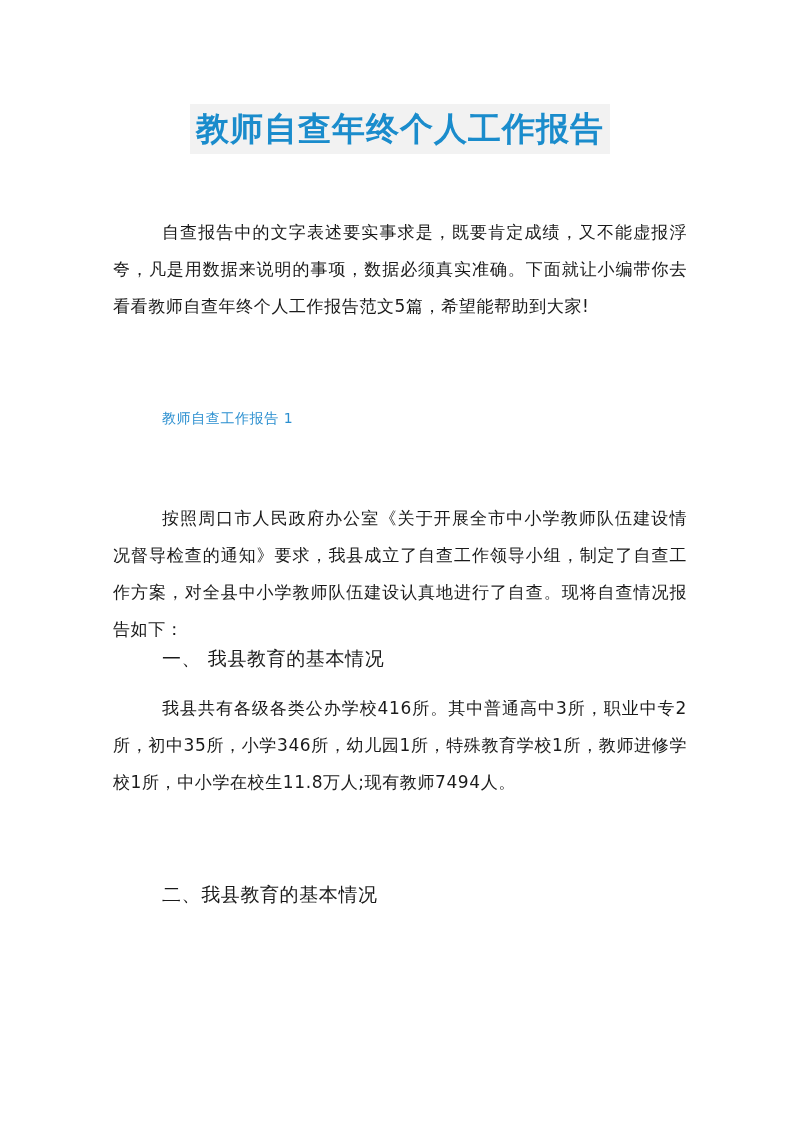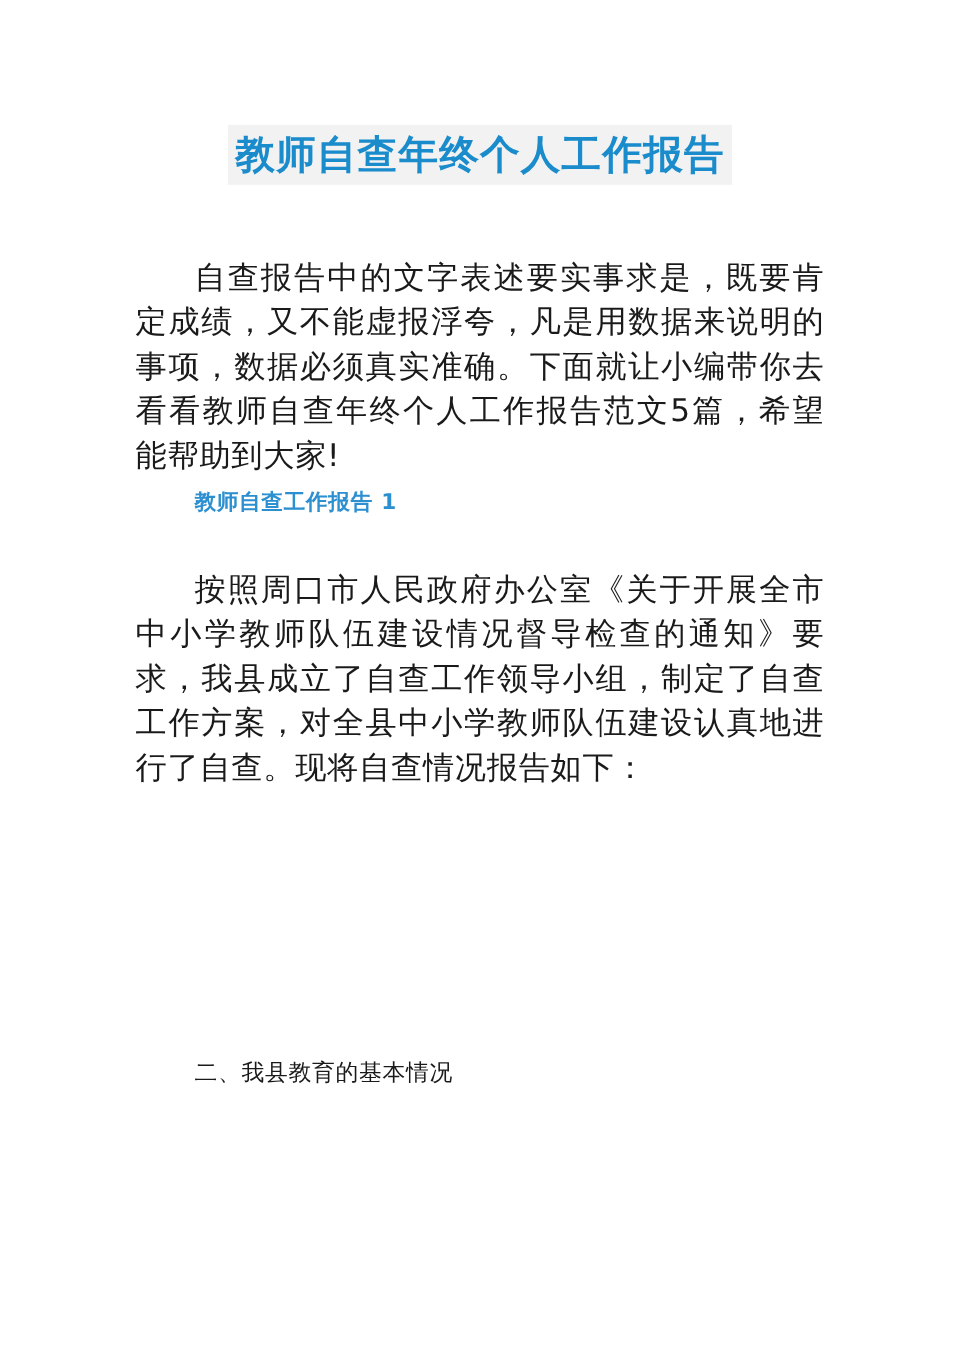--- a/index.html
+++ b/index.html
@@ -36,52 +36,54 @@
       font-weight: bold;
       font-size: 33px;
       line-height: 50px;
       padding: 0 6px;
       letter-spacing: 1px;
     }
     .para {
       position: absolute;
       left: 113px;
       width: 574px;
-      font-size: 26px;
+      font-size: 17px;
       line-height: 37px;
       text-align: justify;
       letter-spacing: 0.6px;
     }
     .indent { text-indent: 49px; }
     .heading {
       position: absolute;
       left: 162px;
       font-size: 19px;
       line-height: 37px;
       letter-spacing: 0.6px;
     }
     .sub-heading {
       color: #2b8fd0;
-      font-weight: bold;
-      font-size: 18px;
+      font-weight: normal;
+      font-size: 14px;
     }
   </style>
 </head>
 <body>
 
 <div class="page">
 
   <div class="title-wrap">
     <span class="title">教师自查年终个人工作报告</span>
   </div>
 
   <p class="para indent" style="top:214px; margin:0;">自查报告中的文字表述要实事求是，既要肯定成绩，又不能虚报浮夸，凡是用数据来说明的事项，数据必须真实准确。下面就让小编带你去看看教师自查年终个人工作报告范文5篇，希望能帮助到大家!</p>
 
   <div class="heading sub-heading" style="top:400px;">教师自查工作报告 1</div>
 
-  <p class="para indent" style="top:474px; margin:0;">按照周口市人民政府办公室《关于开展全市中小学教师队伍建设情况督导检查的通知》要求，我县成立了自查工作领导小组，制定了自查工作方案，对全县中小学教师队伍建设认真地进行了自查。现将自查情况报告如下：</p>
+  <p class="para indent" style="top:500px; margin:0;">按照周口市人民政府办公室《关于开展全市中小学教师队伍建设情况督导检查的通知》要求，我县成立了自查工作领导小组，制定了自查工作方案，对全县中小学教师队伍建设认真地进行了自查。现将自查情况报告如下：</p>
 
+  <div class="heading" style="top:640px;">一、  我县教育的基本情况</div>
 
+  <p class="para indent" style="top:690px; margin:0;">我县共有各级各类公办学校416所。其中普通高中3所，职业中专2所，初中35所，小学346所，幼儿园1所，特殊教育学校1所，教师进修学校1所，中小学在校生11.8万人;现有教师7494人。</p>
 
   <div class="heading" style="top:876px;">二、我县教育的基本情况</div>
 
 
 </div>
 
 </body></html>

